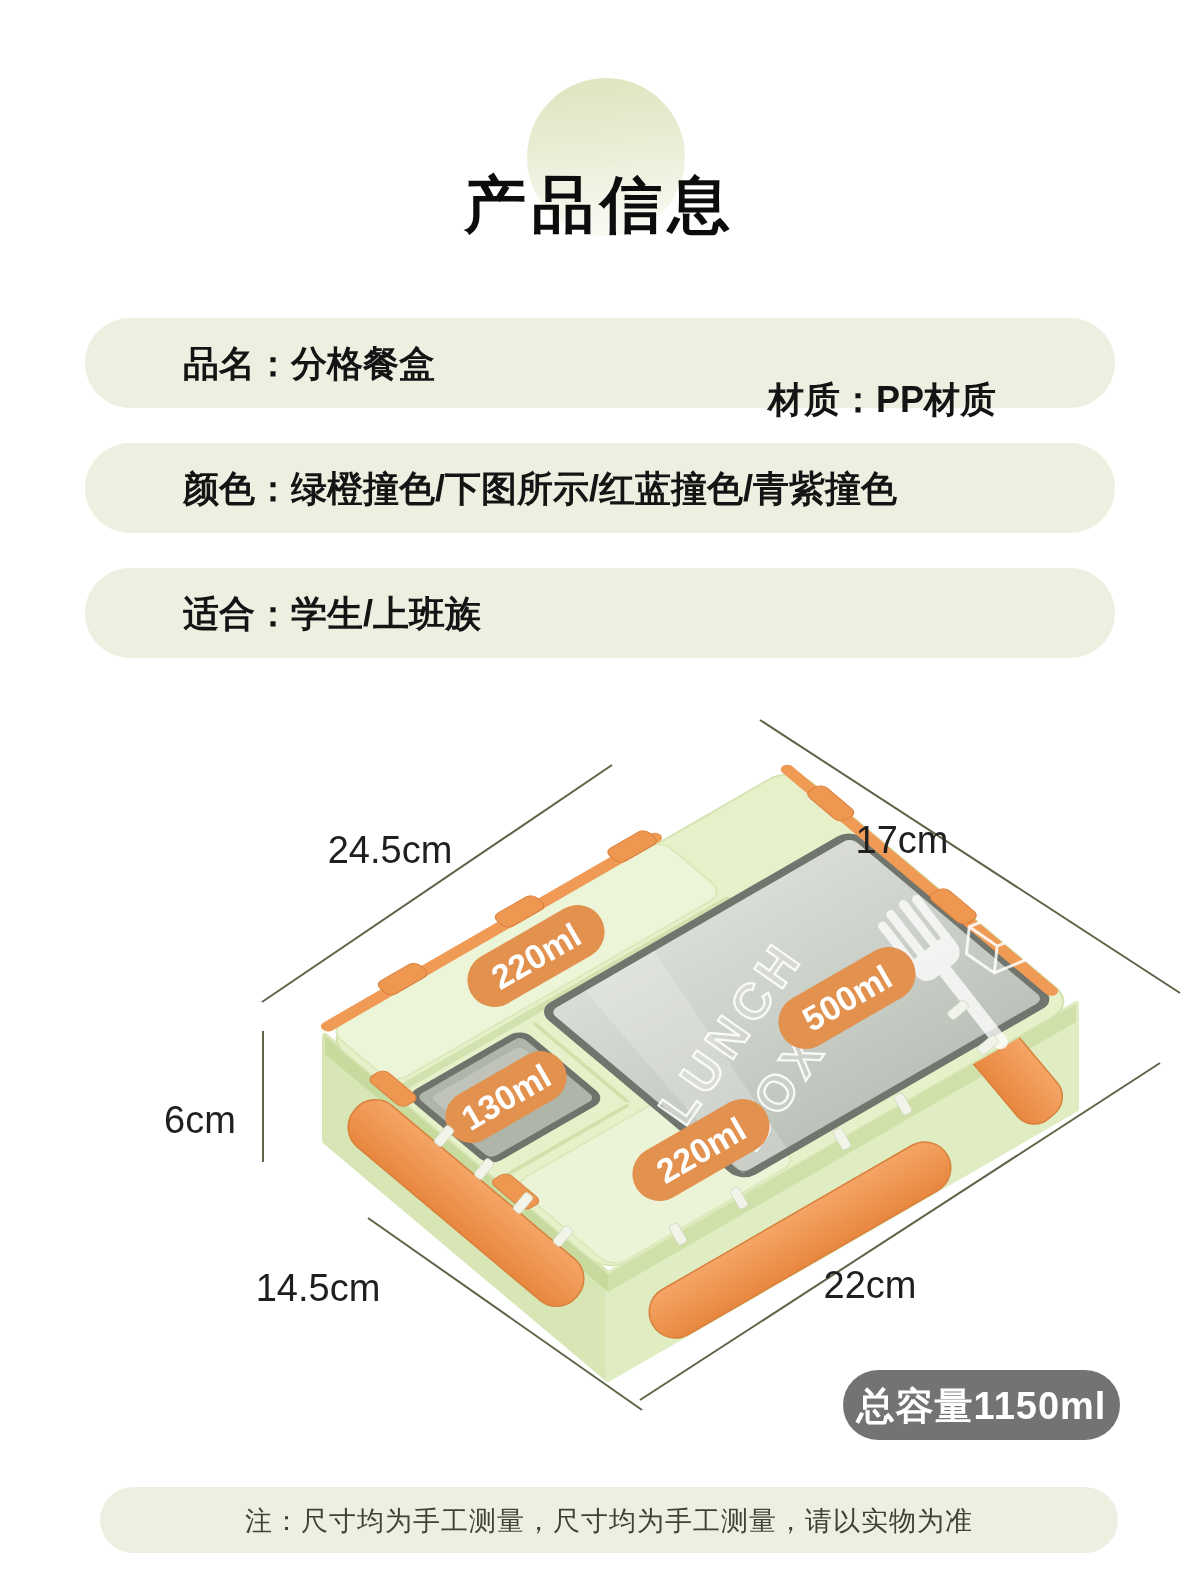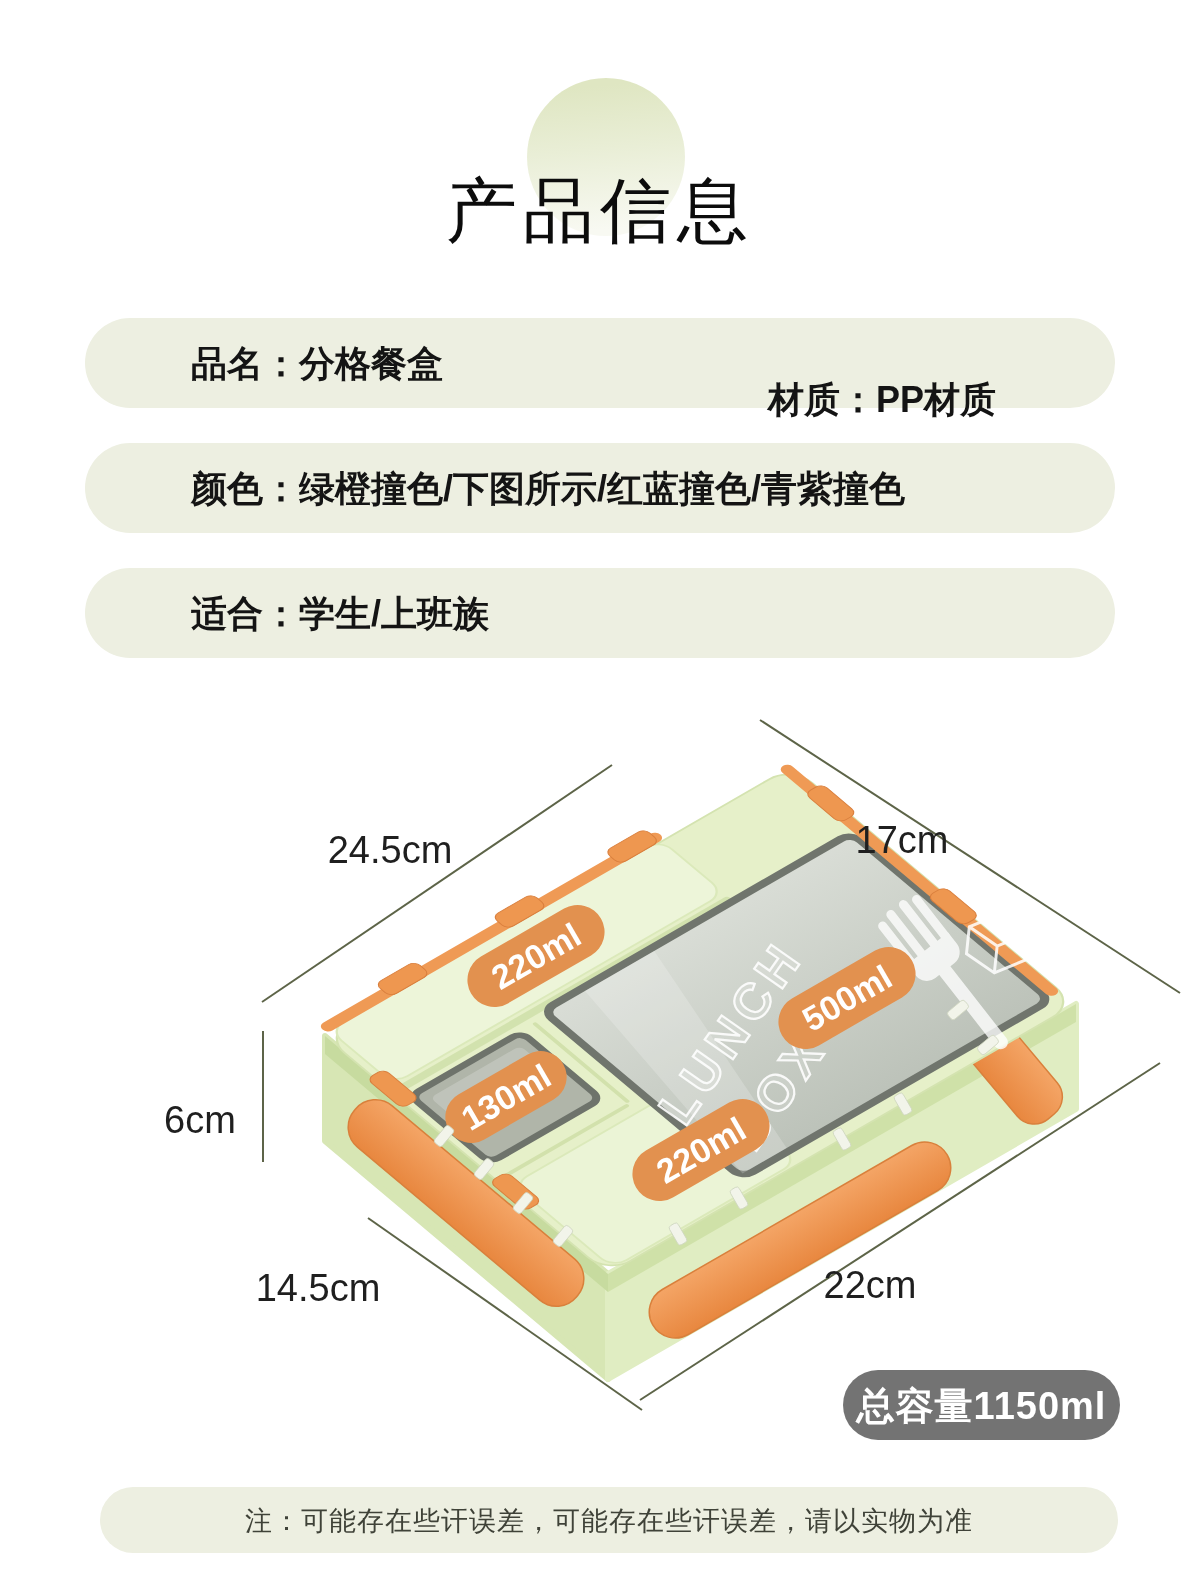--- a/index.html
+++ b/index.html
@@ -7,30 +7,30 @@
     width:1200px;height:1596px;position:relative;background:#ffffff;
     font-family:"Liberation Sans","DejaVu Sans",sans-serif;overflow:hidden;
   }
   
   .title-circle{
     position:absolute;left:527px;top:78px;width:158px;height:158px;border-radius:50%;
     background:linear-gradient(175deg,#dfe6c2 8%,#e9eed6 45%,#f8f9f2 92%);
   }
   .page-title{
     position:absolute;left:0;top:108px;width:1200px;text-align:center;
-    font-size:71px;font-weight:400;color:#0c0c0c;letter-spacing:6px;line-height:110px;
+    font-size:62px;font-weight:700;color:#0c0c0c;letter-spacing:6px;line-height:110px;
   }
   
   .bar{
     position:absolute;left:85px;width:1030px;height:90px;border-radius:46px;
     background:#edefe1;
   }
   .bar-left{
     position:absolute;left:98px;top:0;height:90px;line-height:92px;
-    font-size:36px;font-weight:700;color:#141414;white-space:nowrap;margin-left:8px;
+    font-size:36px;font-weight:700;color:#141414;white-space:nowrap;
   }
   .bar-right{
     position:absolute;left:683px;top:0;height:90px;line-height:92px;
     font-size:36px;font-weight:700;color:#141414;white-space:nowrap;margin-top:36px;
   }
   
   .figure-svg{position:absolute;left:0;top:700px;width:1200px;height:780px;}
   .dim-label{font-size:38px;font-weight:500;fill:#1f1f1f;}
   .pill-label{font-size:34px;font-weight:700;fill:#ffffff;}
   .lid-brand{font-size:50px;font-weight:700;letter-spacing:7px;
@@ -179,13 +179,13 @@
   </g>
 
   <text class="dim-label" x="390" y="863" text-anchor="middle">24.5cm</text>
   <text class="dim-label" x="902" y="853" text-anchor="middle">17cm</text>
   <text class="dim-label" x="200" y="1133" text-anchor="middle">6cm</text>
   <text class="dim-label" x="318" y="1301" text-anchor="middle">14.5cm</text>
   <text class="dim-label" x="870" y="1298" text-anchor="middle">22cm</text>
 </svg>
 
 <div class="badge">总容量1150ml</div>
-<div class="footer-note">注：可能存在些讦误差，可能存在些讦误差，请以实物为准</div>
+<div class="footer-note">注：尺寸均为手工测量，尺寸均为手工测量，请以实物为准</div>
 
 </body></html>

